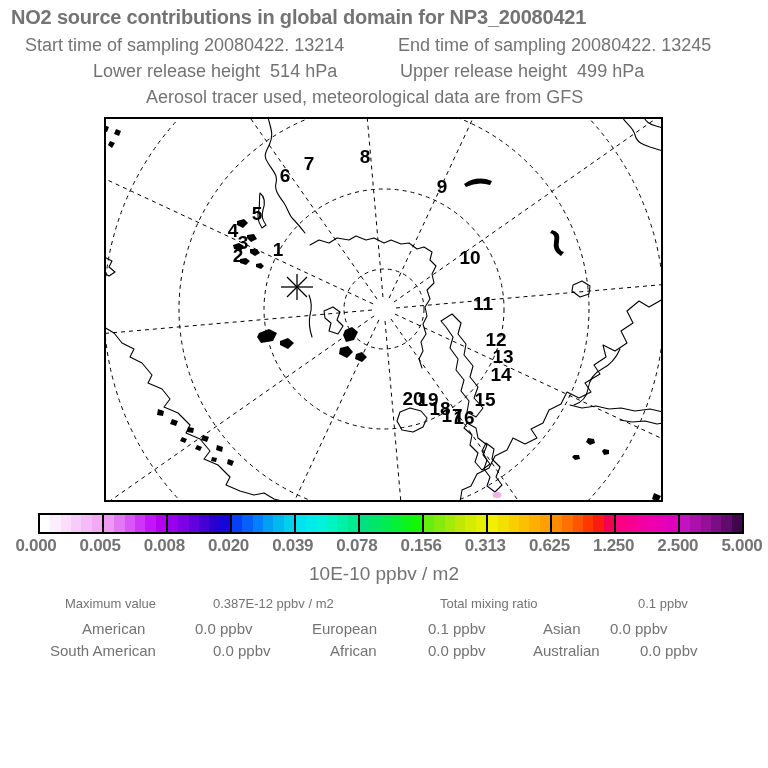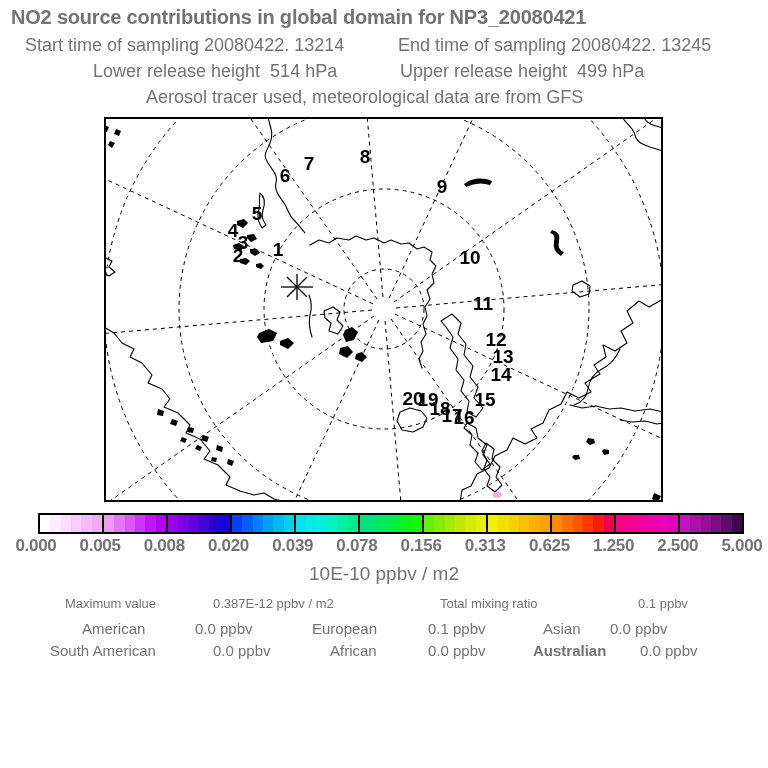--- a/index.html
+++ b/index.html
@@ -171,15 +171,15 @@
   <div class="t stat2" style="left:195px;top:620px;">0.0 ppbv</div>
   <div class="t stat2" style="left:312px;top:620px;">European</div>
   <div class="t stat2" style="left:428px;top:620px;">0.1 ppbv</div>
   <div class="t stat2" style="left:543px;top:620px;">Asian</div>
   <div class="t stat2" style="left:610px;top:620px;">0.0 ppbv</div>
 
   <div class="t stat2" style="left:50px;top:642px;">South American</div>
   <div class="t stat2" style="left:213px;top:642px;">0.0 ppbv</div>
   <div class="t stat2" style="left:330px;top:642px;">African</div>
   <div class="t stat2" style="left:428px;top:642px;">0.0 ppbv</div>
-  <div class="t stat2" style="left:533px;top:642px;font-weight:bold;">Australian</div>
+  <div class="t stat2" style="left:533px;top:642px;">Australian</div>
   <div class="t stat2" style="left:640px;top:642px;">0.0 ppbv</div>
 </div>
 
 </body></html>

